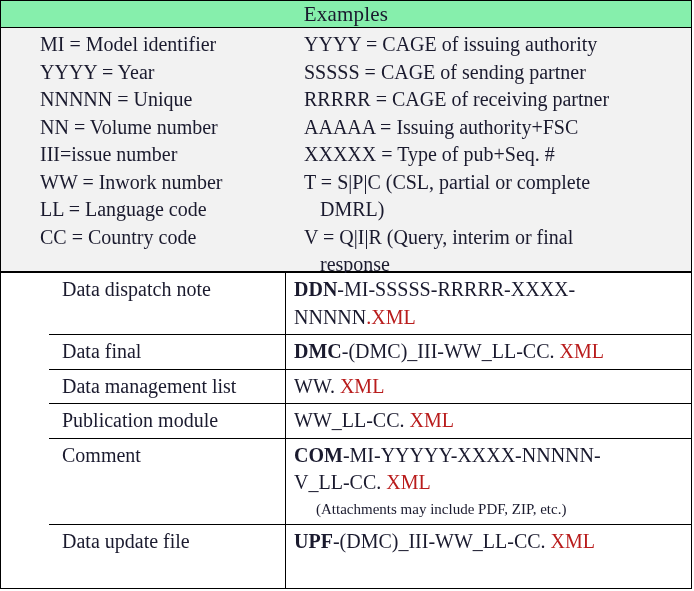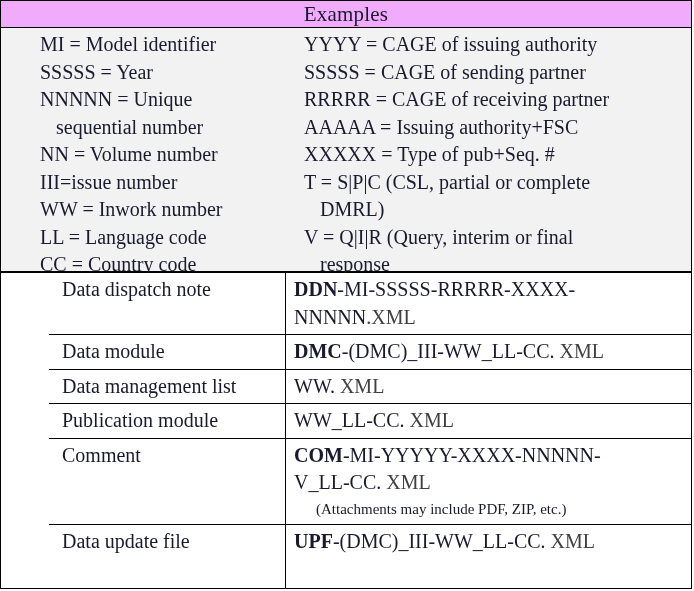--- a/index.html
+++ b/index.html
@@ -21,21 +21,21 @@
     height: 589px;
     border: 1px solid #000000;
     box-sizing: border-box;
     background: #ffffff;
     display: flex;
     flex-direction: column;
   }
 
   
   .header-row {
-    background: #f0abfc;
+    background: #86efac;
     border-bottom: 1px solid #000000;
     text-align: center;
     height: 27px;
     line-height: 27px;
     box-sizing: border-box;
   }
   .header-title {
     font-size: 21px;
     letter-spacing: .2px;
   }
@@ -97,44 +97,43 @@
   }
   .cell-code {
     flex: 1;
     box-sizing: border-box;
     padding: 3px 4px 3px 8px;
     font-size: 20px;
     line-height: 27.5px;
   }
   .code-line { white-space: pre; }
   .code-prefix { font-weight: bold; }
-  .code-ext { color: #404040; }
+  .code-ext { color: #b91c1c; }
   .code-note {
     display: block;
     font-size: 15px;
     padding-left: 22px;
     line-height: 24px;
     color: #1a1a2e;
   }
 </style>
 </head>
 <body>
 
 <div class="table-frame">
 
   <div class="header-row">
     <span class="header-title">Examples</span>
   </div>
 
   <div class="legend-row">
     <div class="legend-col left">
         <div class="legend-line">MI = Model identifier</div>
-        <div class="legend-line">SSSSS = Year</div>
+        <div class="legend-line">YYYY = Year</div>
         <div class="legend-line">NNNNN = Unique</div>
-        <div class="legend-line indent">sequential number</div>
         <div class="legend-line">NN = Volume number</div>
         <div class="legend-line">III=issue number</div>
         <div class="legend-line">WW = Inwork number</div>
         <div class="legend-line">LL = Language code</div>
         <div class="legend-line">CC = Country code</div>
       </div>
     <div class="legend-col right">
         <div class="legend-line">YYYY = CAGE of issuing authority</div>
         <div class="legend-line">SSSSS = CAGE of sending partner</div>
         <div class="legend-line">RRRRR = CAGE of receiving partner</div>
@@ -149,21 +148,21 @@
 
   <div class="data-body">
       <div class="data-row">
         <div class="cell-label">Data dispatch note</div>
         <div class="cell-code">
           <div class="code-line"><span class="code-prefix">DDN</span><span class="code-body">-MI-SSSSS-RRRRR-XXXX-</span></div>
           <div class="code-line"><span class="code-body">NNNNN</span><span class="code-ext">.XML</span></div>
         </div>
       </div>
       <div class="data-row">
-        <div class="cell-label">Data module</div>
+        <div class="cell-label">Data final</div>
         <div class="cell-code">
           <div class="code-line"><span class="code-prefix">DMC</span><span class="code-body">-(DMC)_III-WW_LL-CC.</span><span class="code-ext"> XML</span></div>
         </div>
       </div>
       <div class="data-row">
         <div class="cell-label">Data management list</div>
         <div class="cell-code">
           <div class="code-line"><span class="code-body">WW.</span><span class="code-ext"> XML</span></div>
         </div>
       </div>

